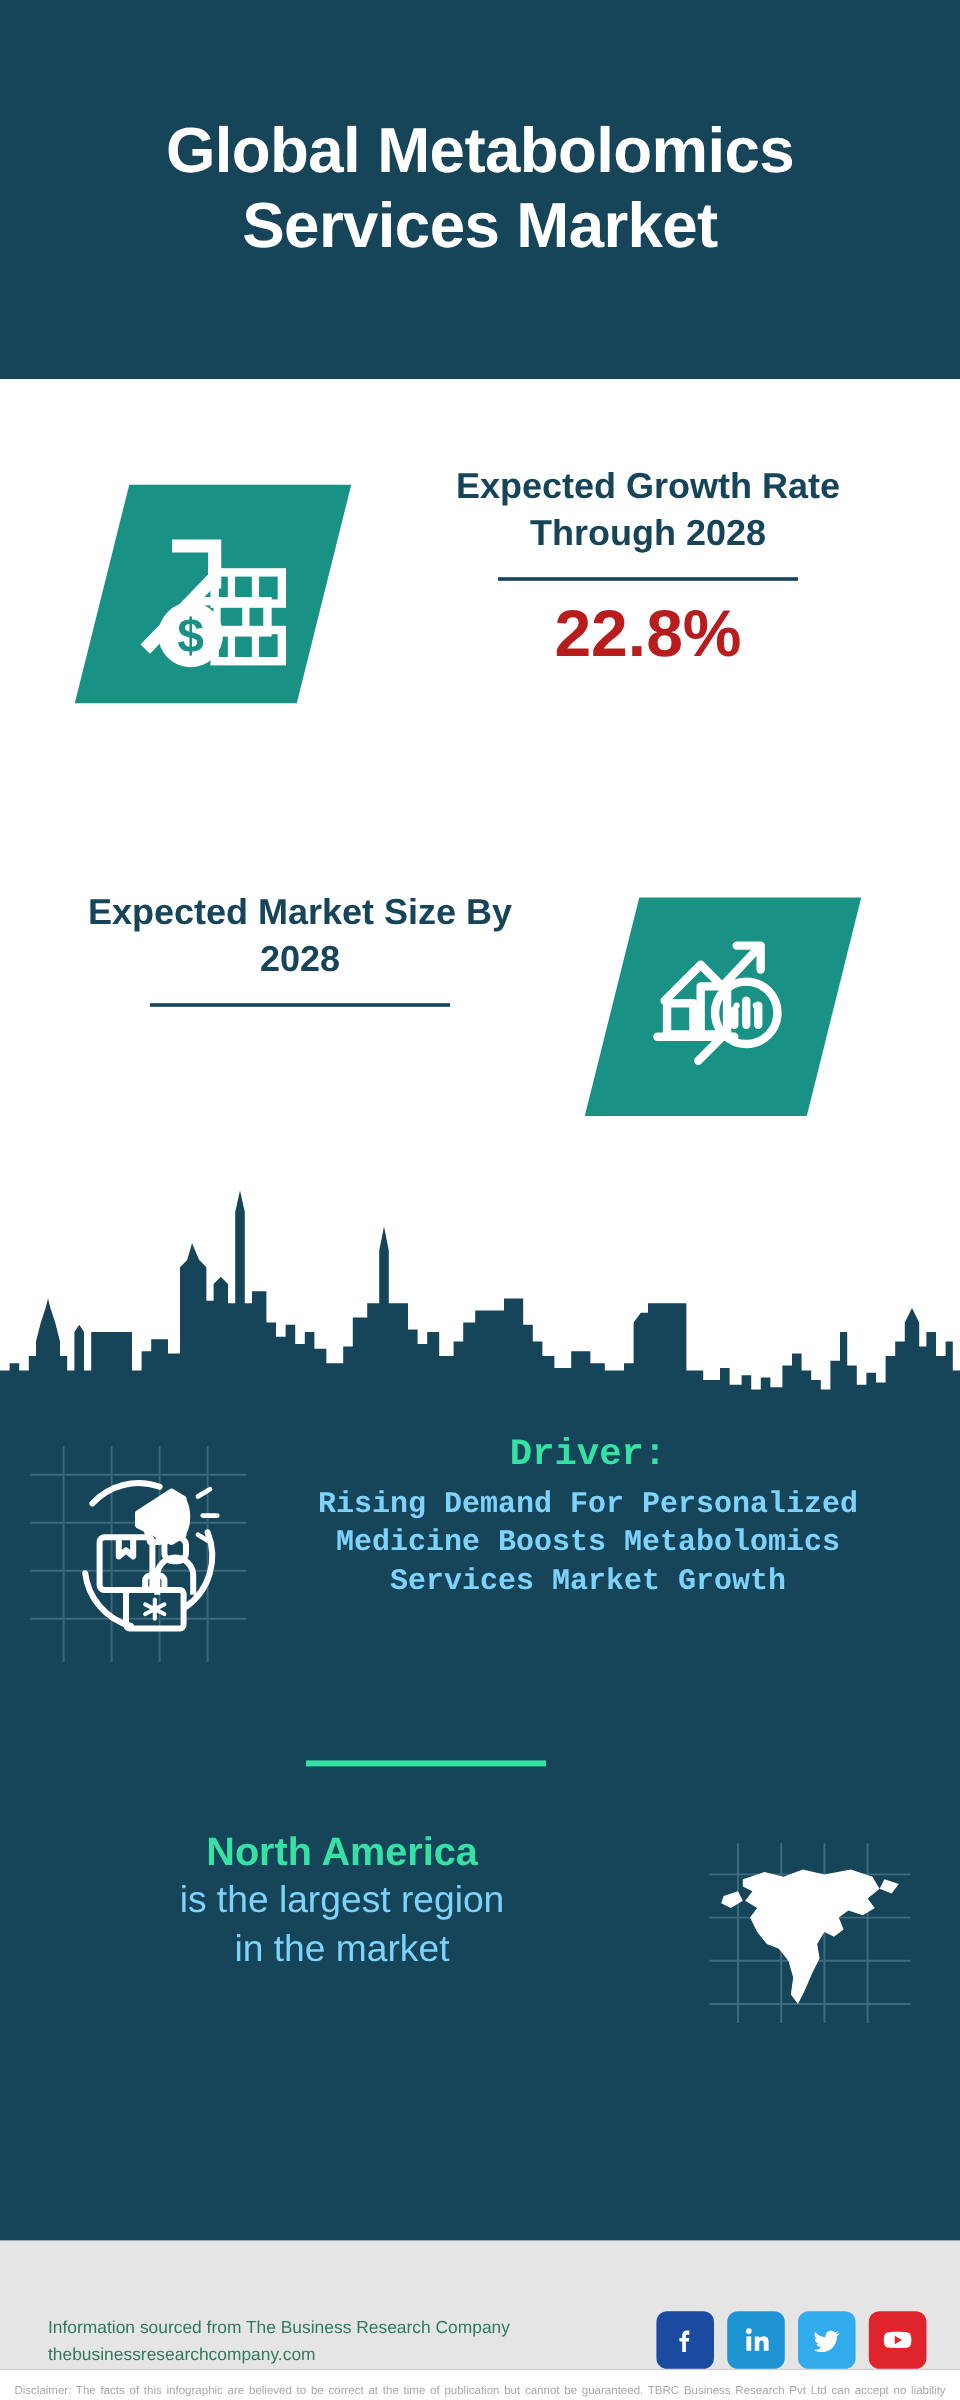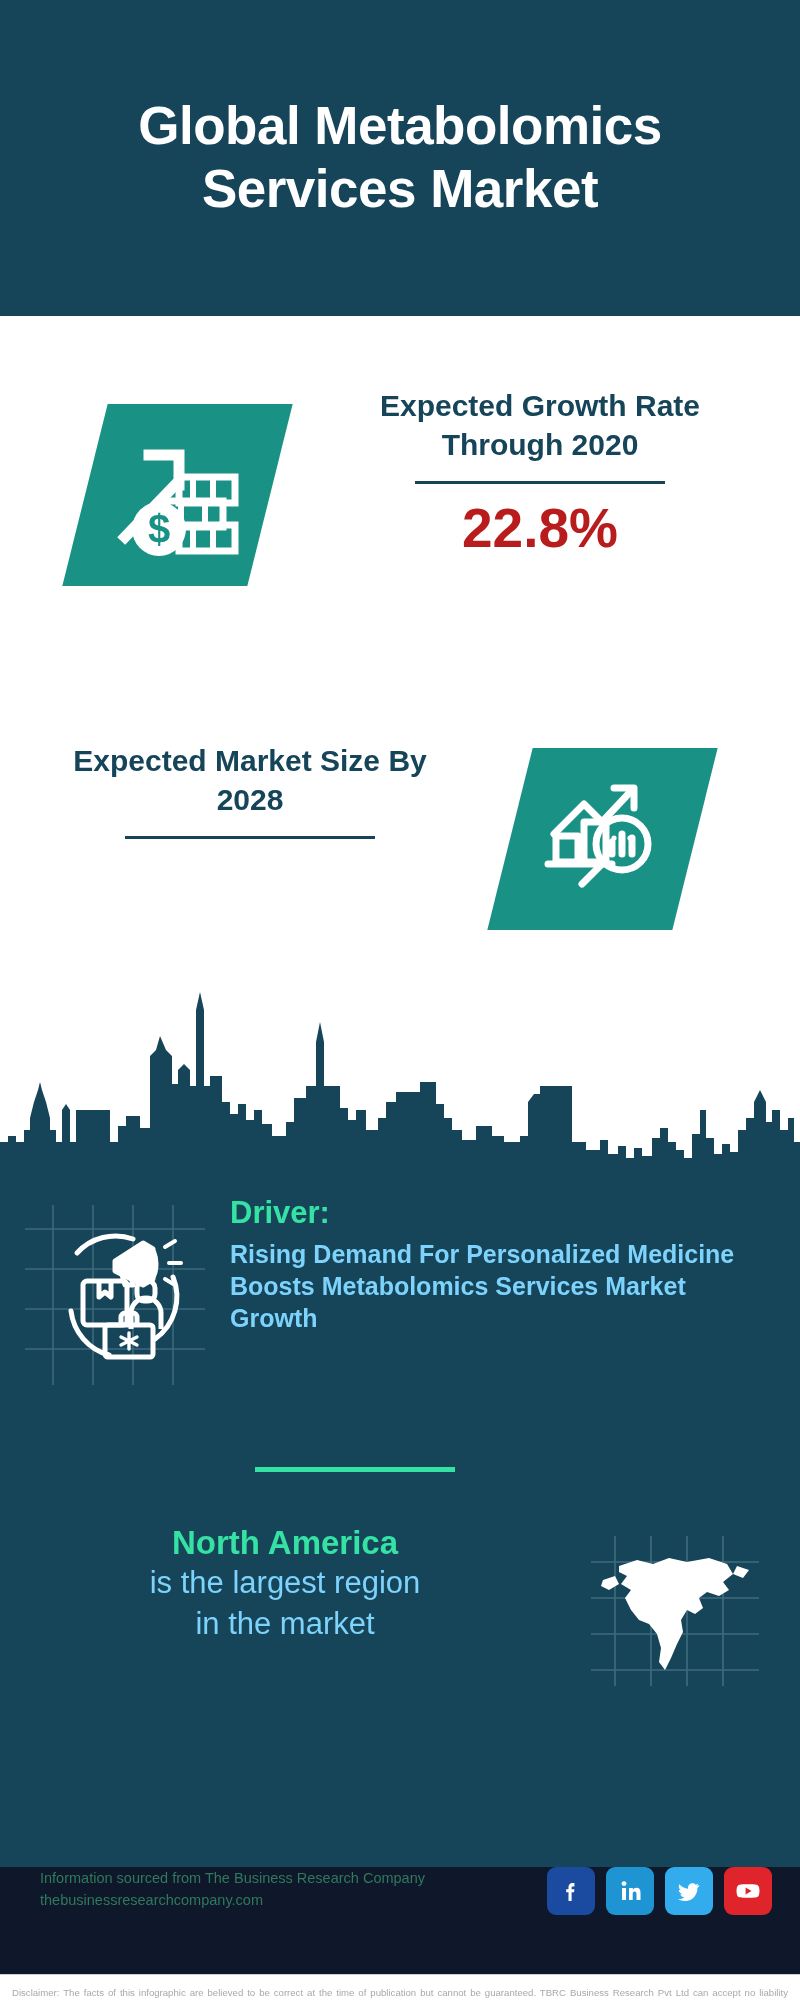--- a/index.html
+++ b/index.html
@@ -120,20 +120,22 @@
     align-items: flex-start;
   }
   .icon-cell {
     width: 230px;
     display: flex;
     justify-content: center;
     padding-top: 10px;
   }
   .driver-text {
     width: 520px;
+    text-align: center;
+    font-family: Liberation Mono, monospace;
   }
   .driver-heading {
     color: #35e2a4;
     font-size: 31px;
     font-weight: bold;
     margin-bottom: 8px;
   }
   .driver-body {
     color: #7dd3fc;
     font-size: 25px;
@@ -176,23 +178,23 @@
     width: 250px;
     display: flex;
     justify-content: center;
     padding-top: 14px;
   }
 
   
   .source {
     width: 800px;
     height: 108px;
-    background: #0f172a;
-    display: flex;
-    align-items: flex-start;
+    background: #e5e5e5;
+    display: flex;
+    align-items: flex-end;
     box-sizing: border-box;
     padding: 0 28px 0 40px;
     border-bottom: 1px solid #cfcfcf;
   }
   .source-text {
     flex: 1;
     color: #2e7a5c;
     font-size: 14.5px;
     line-height: 1.55;
   }
@@ -257,21 +259,21 @@
             <line x1="100" y1="96" x2="100" y2="122"></line>
           </g>
 
           <circle cx="46" cy="100" r="27" fill="#ffffff"></circle>
           <text x="46" y="114" font-family="'Liberation Sans',sans-serif" font-size="40" font-weight="bold" fill="#199185" text-anchor="middle">$</text>
         </svg>
       </span>
     </div>
 
     <div class="stat-row1-text">
-      <div class="stat-label">Expected Growth Rate Through 2020</div>
+      <div class="stat-label">Expected Growth Rate Through 2028</div>
       <div class="stat-rule"></div>
       <div class="stat-value">22.8%</div>
     </div>
 
     <div class="para" style="left:510px; top:432px; width:185px; height:182px;">
       <span style="transform:skewX(14deg);">
         <svg width="126" height="122" viewBox="0 0 126 122" aria-hidden="true">
           <g fill="none" stroke="#ffffff" stroke-width="7" stroke-linecap="round" stroke-linejoin="round">
 
             <polyline points="14,58 44,28 62,46 92,14"></polyline>

